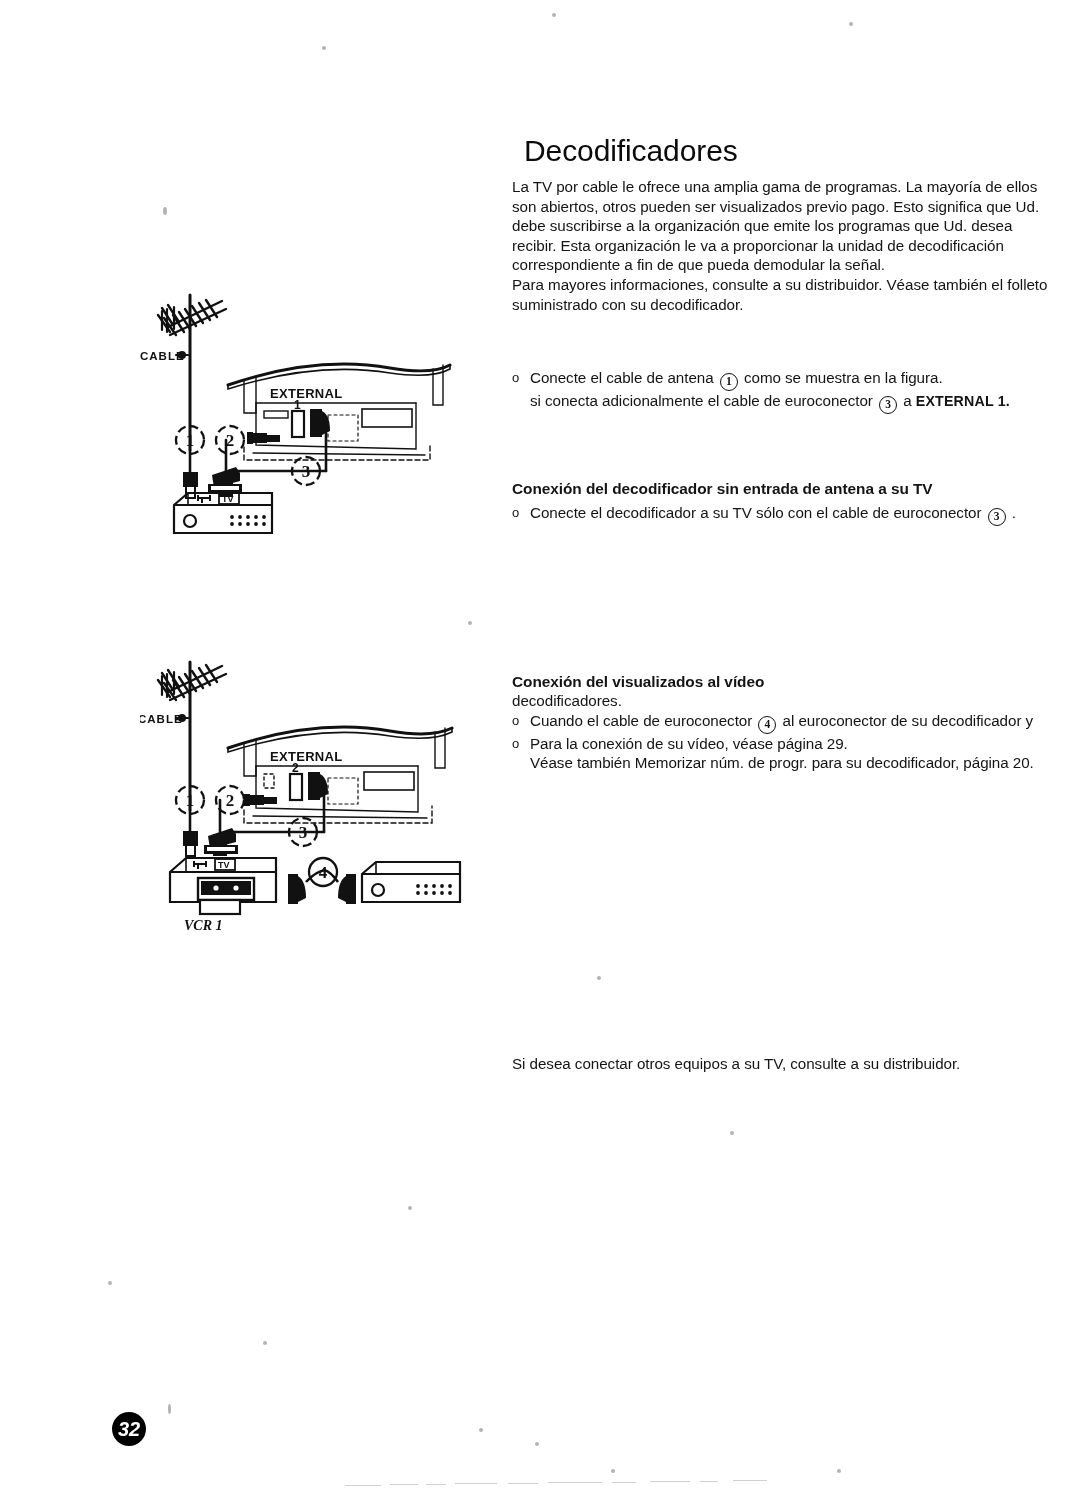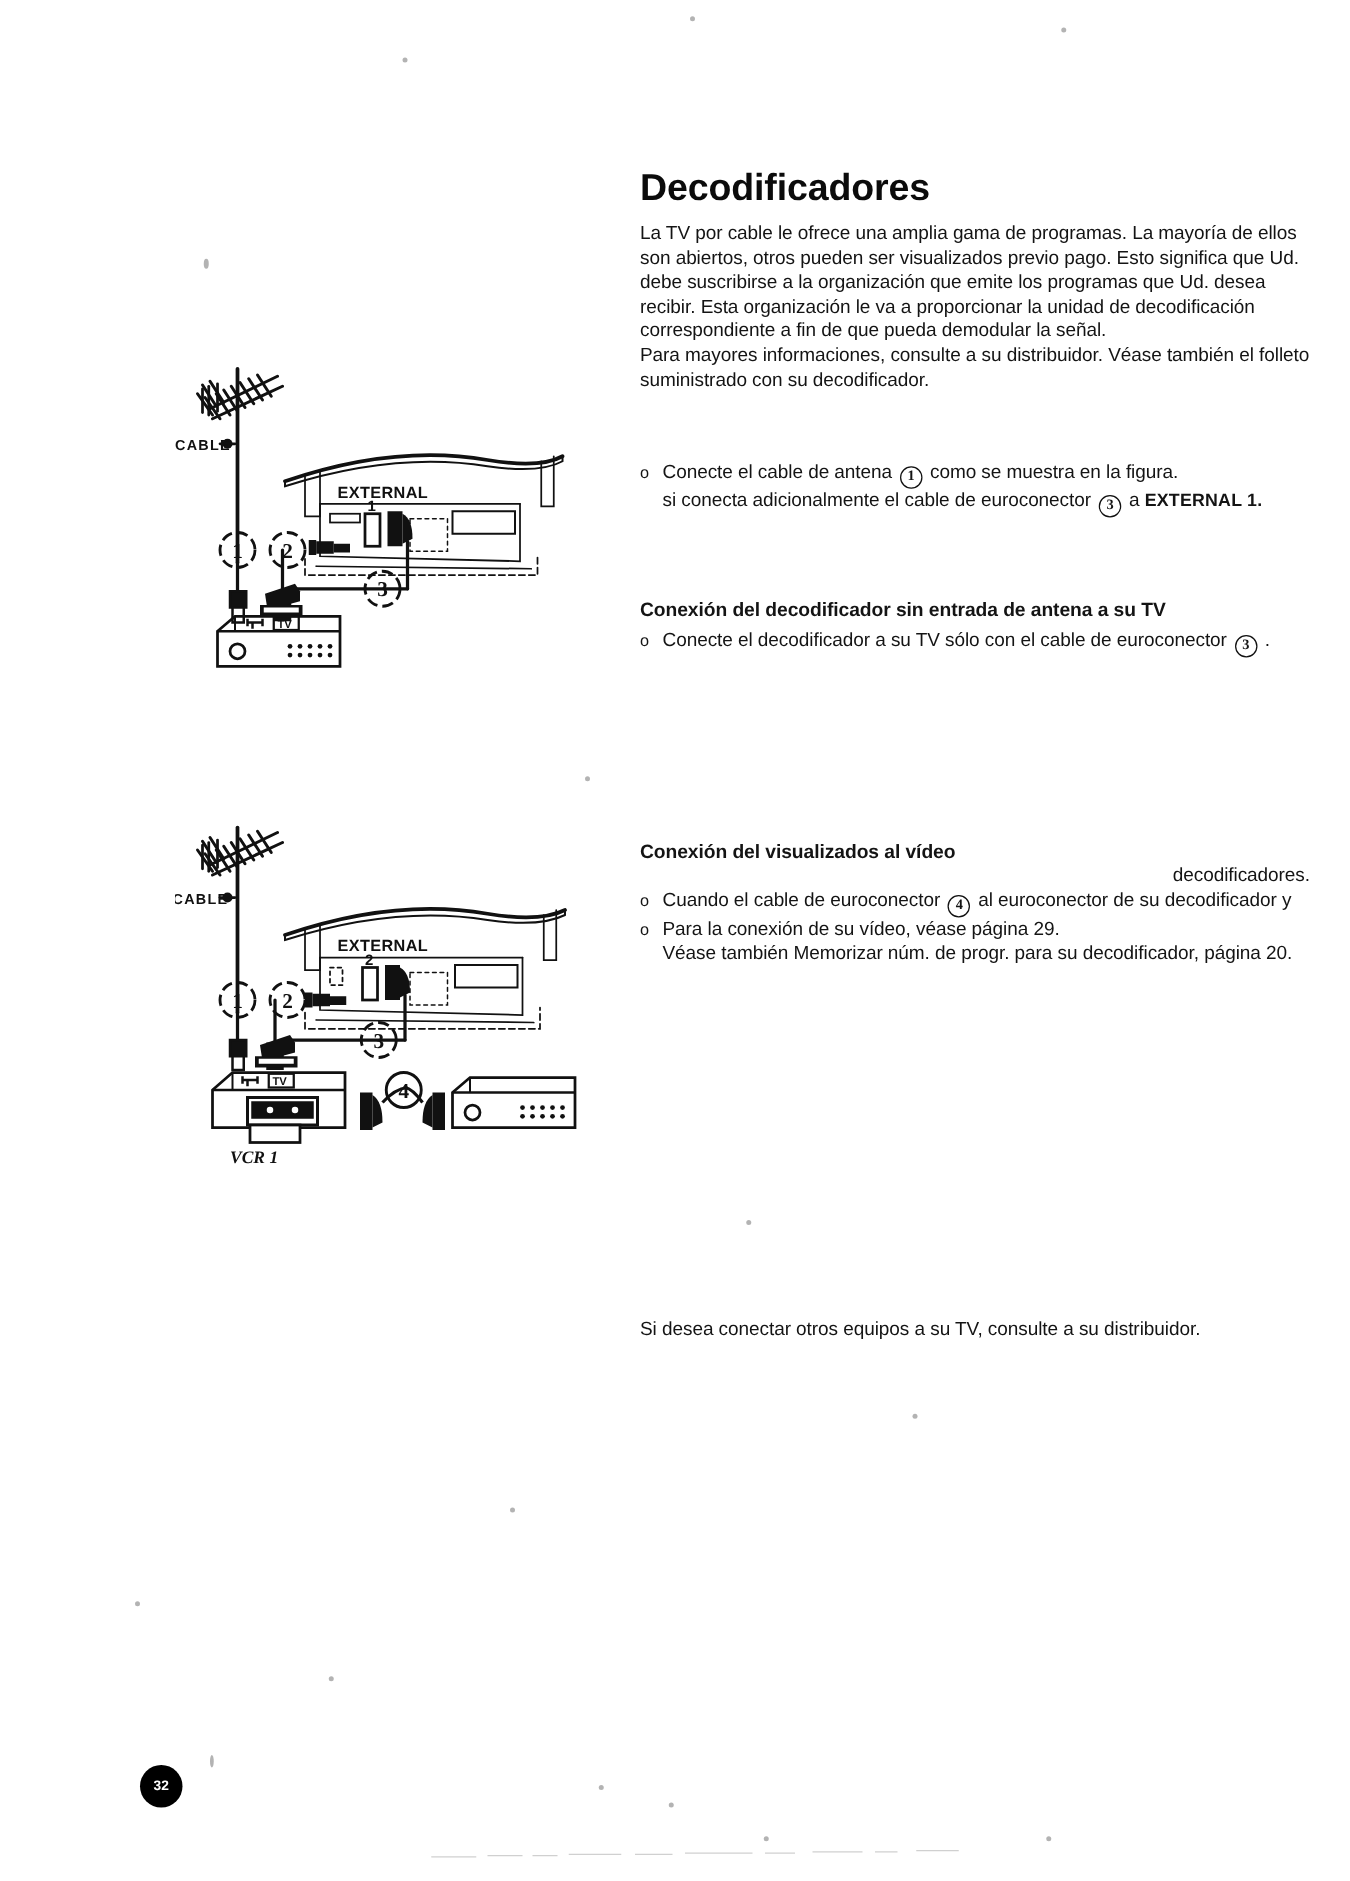--- a/index.html
+++ b/index.html
@@ -38,24 +38,24 @@
 
   
   .textcol {
     position: absolute;
     left: 512px;
     width: 536px;
   }
 
   .doc-title {
     font-size: 30px;
-    font-weight: bold;
+    font-weight: normal;
     letter-spacing: -0.1px;
     line-height: 1;
-    margin: 0 0 11px 0;
+    margin: 0 0 11px 12px;
     color: #0b0b0b;
   }
 
   .para {
     font-size: 15.2px;
     line-height: 19.6px;
     margin: 0;
     letter-spacing: -0.05px;
   }
 
@@ -111,24 +111,25 @@
 
   
   .pagenum {
     position: absolute;
     left: 112px;
     top: 1412px;
     width: 34px; height: 34px;
     background: #000;
     border-radius: 50%;
     color: #fff;
-    font-size: 11px;
+    font-size: 20px;
     font-weight: bold;
     text-align: center;
     line-height: 34px;
+    font-style: italic;
   }
 </style>
 </head>
 <body>
 
 <div class="page">
 
   <div class="speck" style="left:552px;top:13px;width:4px;height:4px;"></div>
   <div class="speck" style="left:849px;top:22px;width:4px;height:4px;"></div>
   <div class="speck" style="left:322px;top:46px;width:4px;height:4px;"></div>
@@ -186,21 +187,21 @@
         <span class="marker">o</span>
         <span>Conecte el decodificador a su TV sólo con el cable de euroconector</span>
         <span class="cnum">3</span>
         <span>.</span>
       </li>
     </ul>
   </div>
 
   <div class="textcol" style="top:672px;">
     <div class="sec-head">Conexión del visualizados al vídeo</div>
-    <div class="cont" style="padding-left:0;text-align:right;">decodificadores.</div>
+    <div class="cont" style="padding-left:0;">decodificadores.</div>
     <ul class="bullets">
       <li class="bullet">
         <span class="marker">o</span>
         <span>Cuando el cable de euroconector</span>
         <span class="cnum">4</span>
         <span>al euroconector de su decodificador y</span>
       </li>
     </ul>
     <ul class="bullets">
       <li class="bullet">

